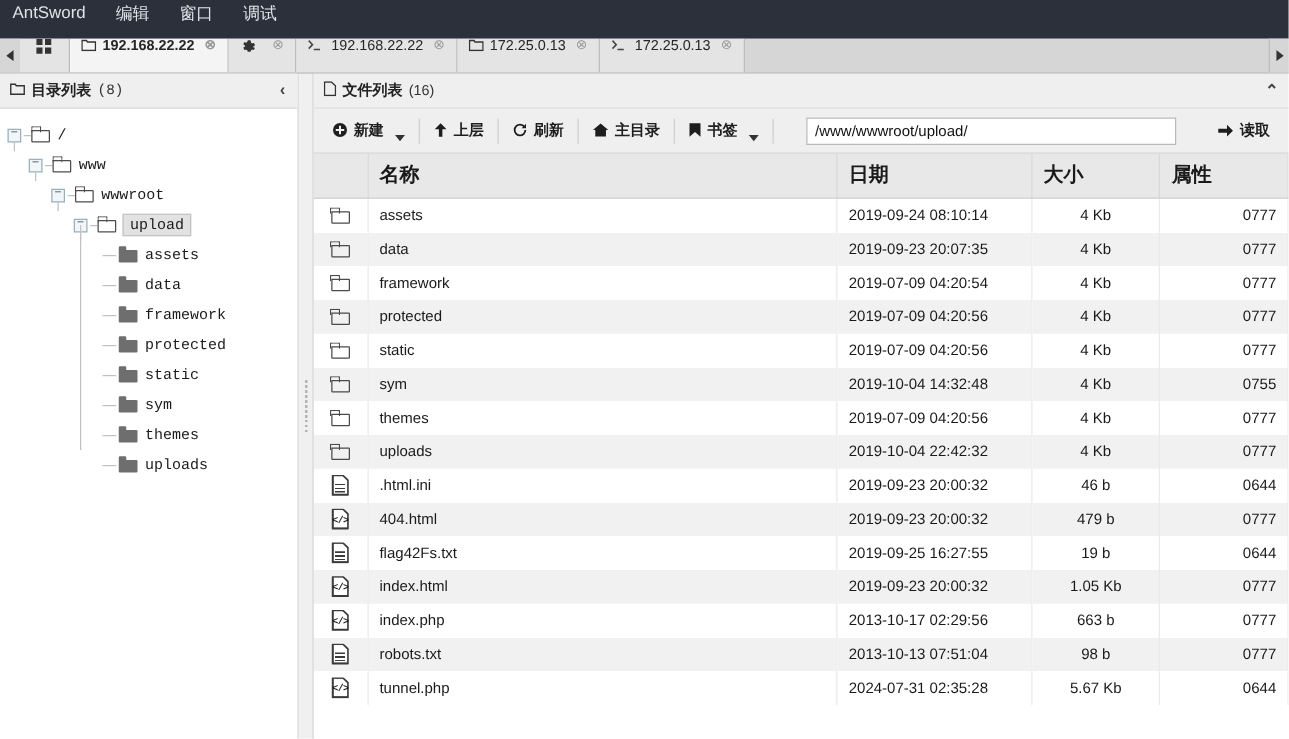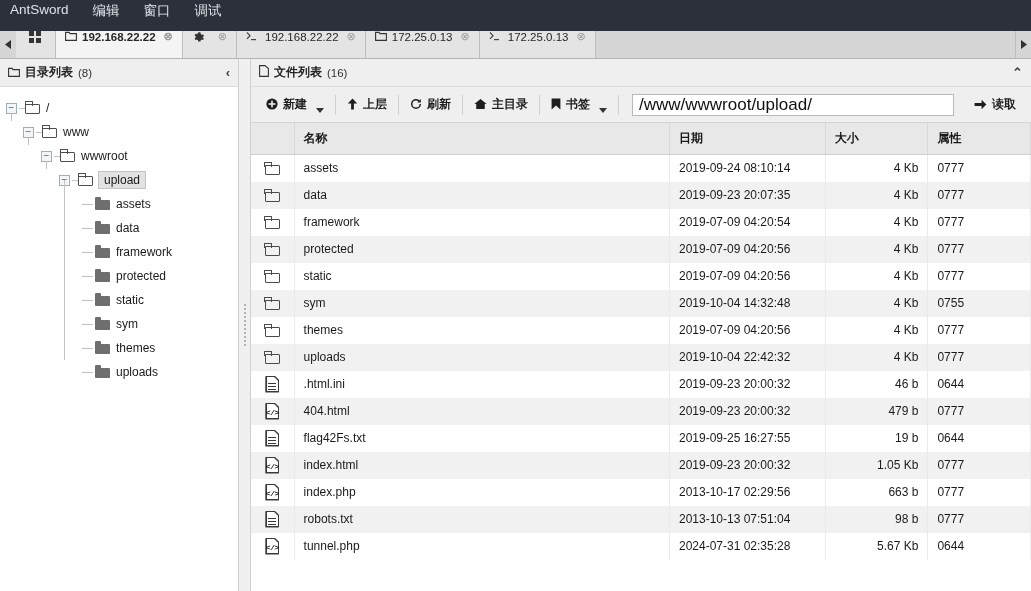--- a/index.html
+++ b/index.html
@@ -55,20 +55,21 @@
 
   
   .split { display: flex; height: calc(591px - 31px - 28px); }
 
   
   .leftpanel {
     width: 239px; flex: none;
     background: #ffffff;
     display: flex; flex-direction: column;
     border-right: 1px solid #d0d0d0;
+    font-family: Liberation Mono, monospace;
   }
   .panelhead {
     height: 28px; flex: none;
     background: #efefef;
     border-bottom: 1px solid #dcdcdc;
     display: flex; align-items: center;
     padding: 0 8px; user-select: none;
   }
   .panelhead .ptitle {
     font-size: 12px; color: #222; font-weight: bold;
@@ -162,45 +163,45 @@
     font-size: 12px; color: #1e1e1e; font-weight: bold;
     padding: 3px 9px; white-space: nowrap;
   }
   .tsep { width: 1px; height: 20px; background: #cfcfcf; margin: 0 2px; }
   .caret {
     width: 0; height: 0; margin-left: 4px;
     border-left: 4px solid transparent; border-right: 4px solid transparent;
     border-top: 5px solid #333;
   }
   .pathinput {
-    flex: 1; height: 22px; margin: 0 11px;
+    flex: 1; height: 22px; margin: 0 24px;
     border: 1px solid #b9b9b9; background: #fff;
-    font-size: 17px; color: #111; padding: 0 6px;
+    font-size: 12px; color: #111; padding: 0 6px;
     font-family: "Liberation Sans", sans-serif;
     min-width: 60px;
   }
 
   
   .tablewrap { flex: 1; overflow: hidden; }
   table.files { width: 100%; border-collapse: collapse; table-layout: fixed; }
   table.files th {
     background: #e8e8e8; border-bottom: 1px solid #cfcfcf;
     border-right: 1px solid #d8d8d8;
-    font-size: 12px; font-weight: bold; color: #1a1a1a;
+    font-size: 16px; font-weight: bold; color: #1a1a1a;
     text-align: left; padding: 7px 9px; height: 28px;
   }
   table.files td {
     font-size: 12px; color: #1a1a1a;
     padding: 0 9px; height: 27px;
     border-right: 1px solid #eaeaea;
     white-space: nowrap; overflow: hidden; text-overflow: ellipsis;
   }
   table.files tr.row:nth-child(even) td { background: #f1f1f1; }
-  table.files td.right { text-align: right; margin-left: 20px; }
-  table.files td.center { text-align: left; }
+  table.files td.right { text-align: center; margin-left: 20px; }
+  table.files td.center { text-align: right; }
   .col-icon { width: 42px; }
   .col-name { width: 366px; }
   .col-date { width: 152px; }
   .col-size { width: 100px; }
   .col-attr { width: 100px; }
   td.icell { text-align: center; padding: 0; }
 
   
   .ico { display: inline-block; width: 14px; height: 17px; position: relative; vertical-align: middle; }
   .ico .pg {

